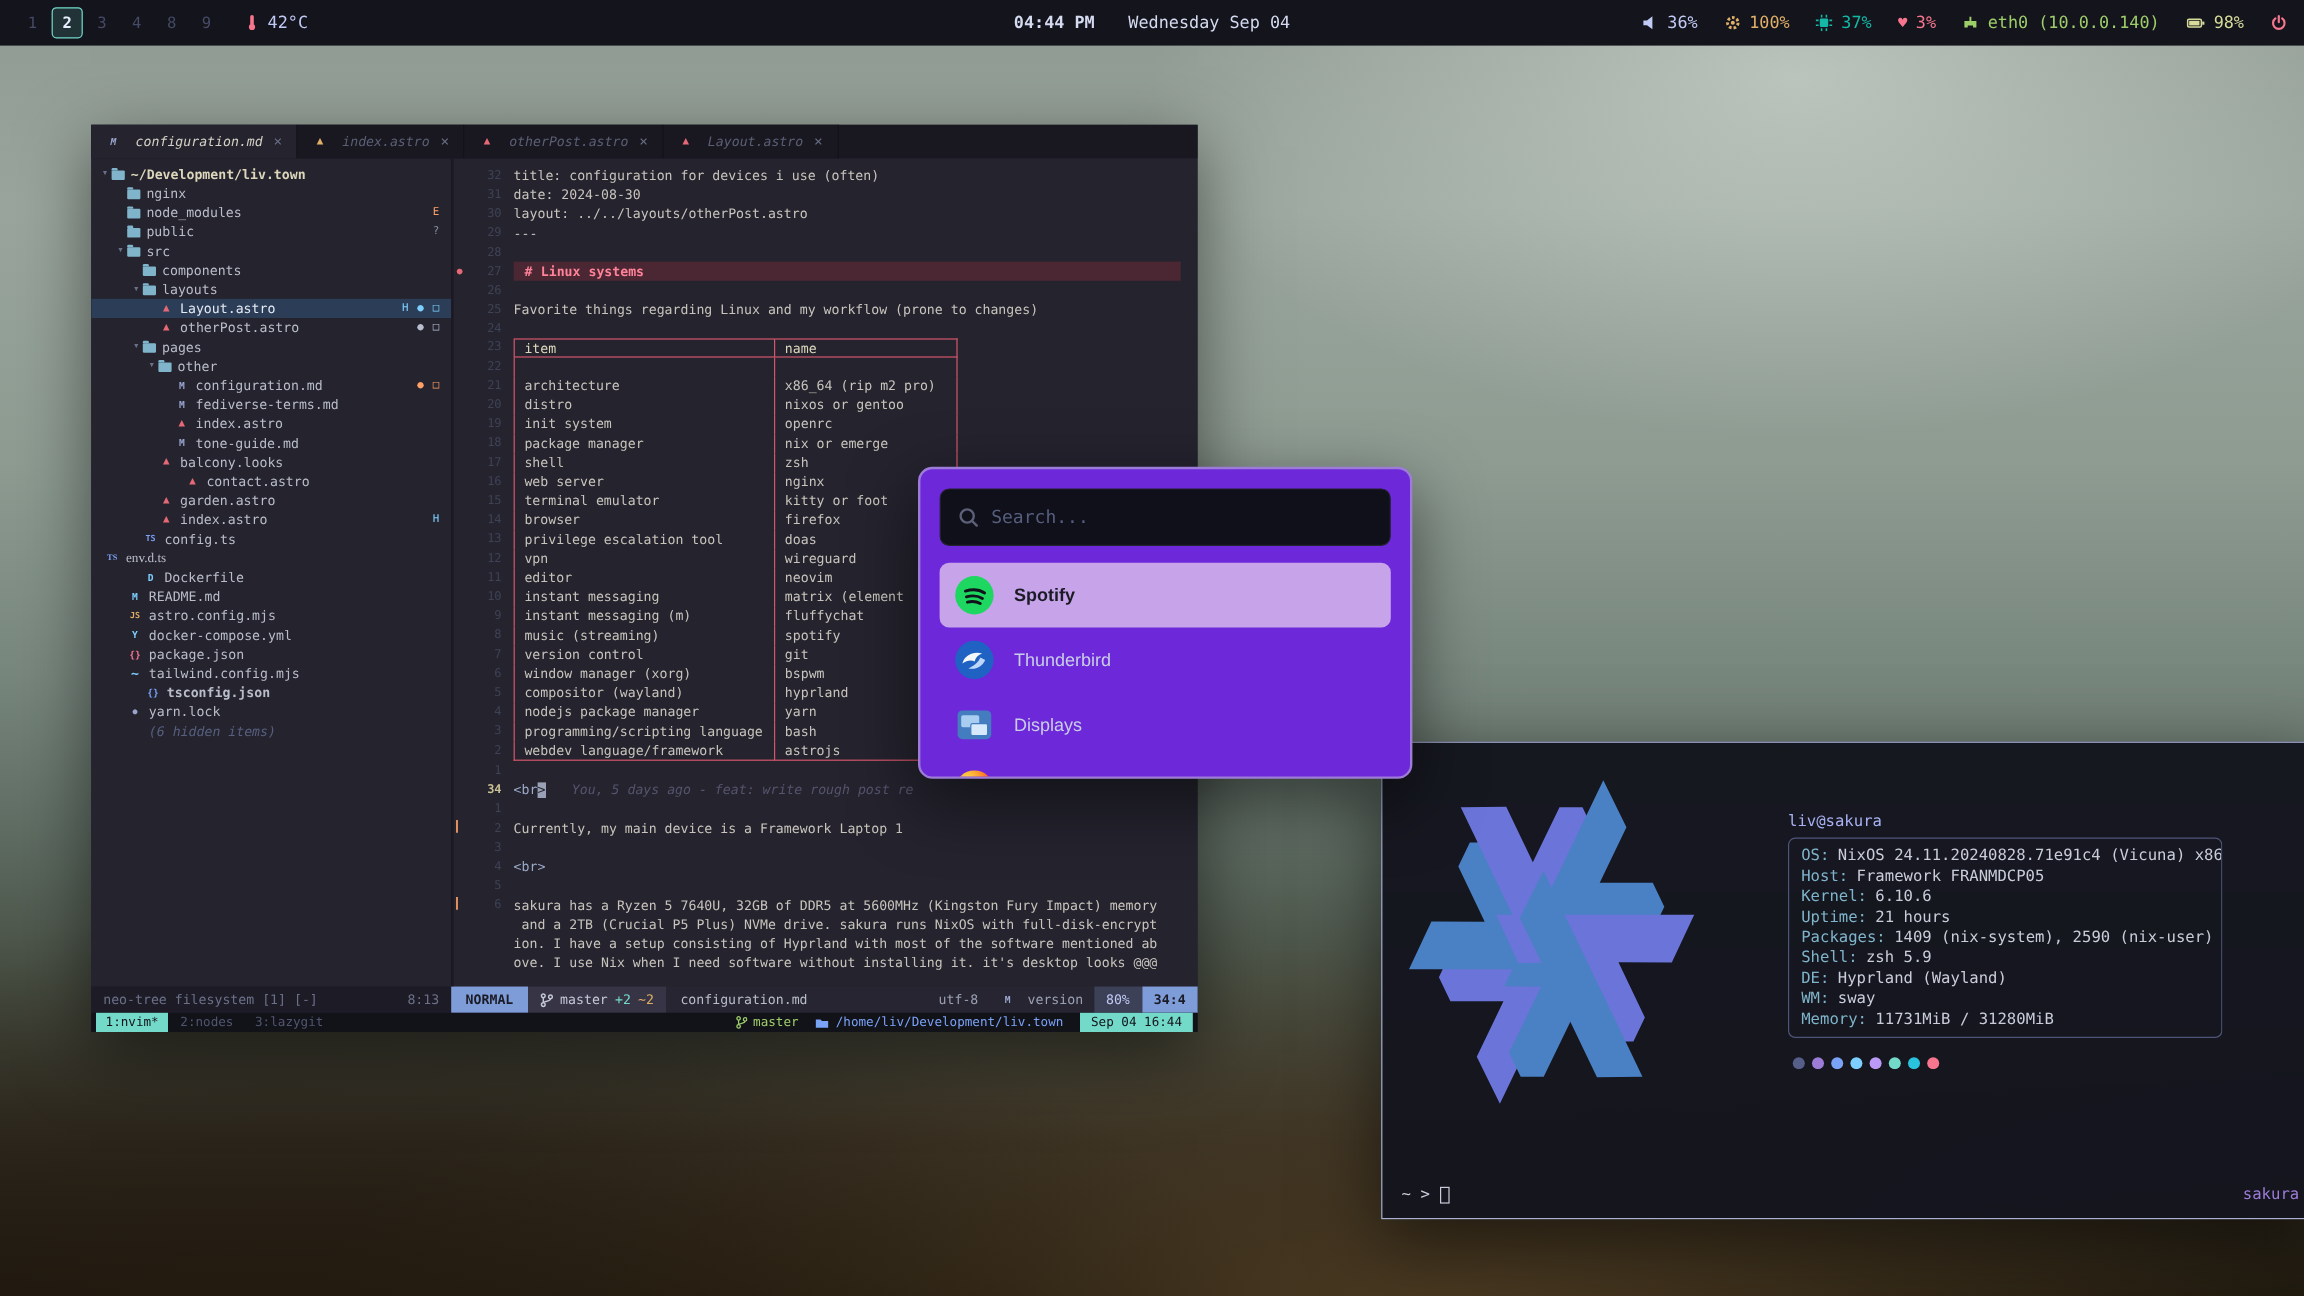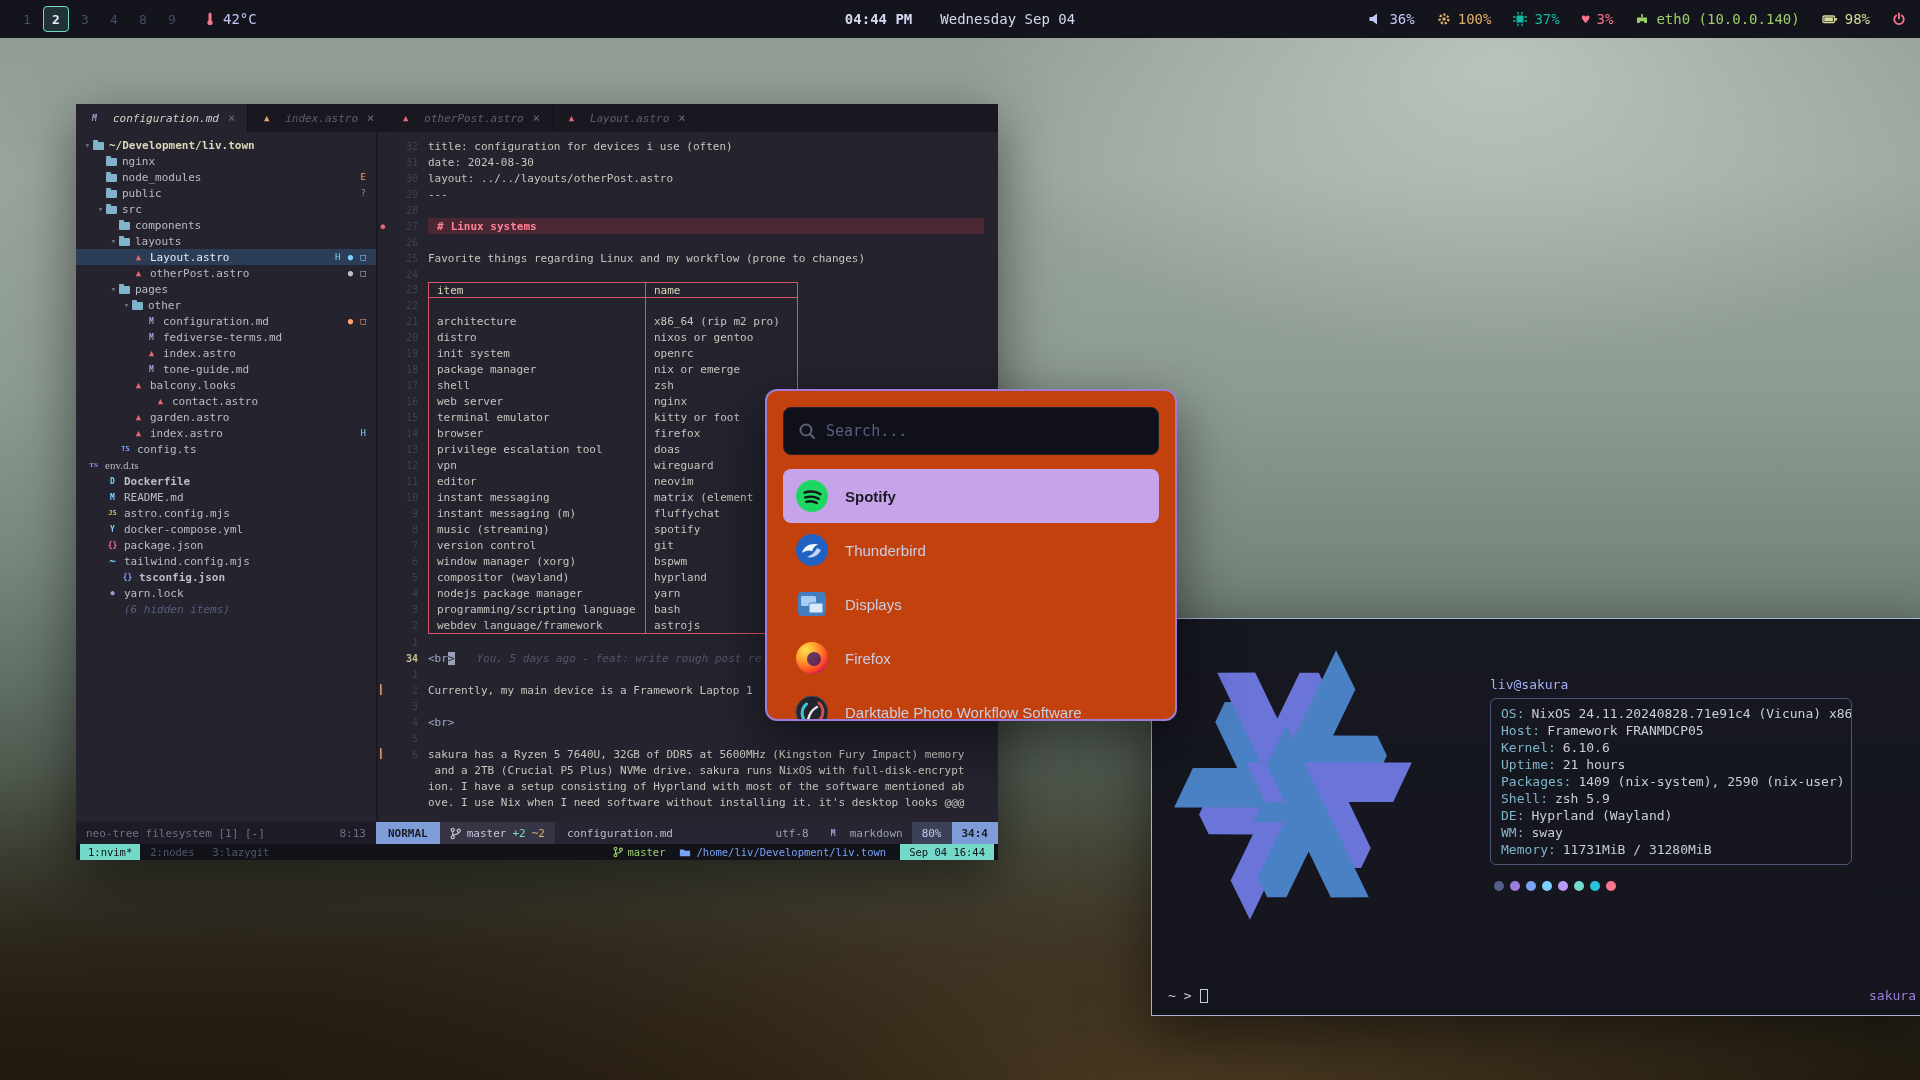--- a/index.html
+++ b/index.html
@@ -105,21 +105,21 @@
   .tmux-left{display:flex;gap:2px;align-items:center}
   .tmux-win{padding:0 8px;color:#50566f;height:16px;line-height:16px}
   .tw-active{background:#73daca;color:#121219}
   .tw-dim{}
   .tmux-right{margin-left:auto;display:flex;align-items:center;gap:14px}
   .tmux-branch{color:#9ece6a;display:flex;gap:5px;align-items:center}
   .tmux-path{color:#7aa2f7;display:flex;gap:5px;align-items:center}
   .tmux-date{background:#73daca;color:#121219;padding:0 9px;height:16px;line-height:16px}
 
   
-  .launcher{position:absolute;left:765px;top:389px;width:412px;height:332px;background:#c2410c;border:2px solid #9d7cd8;
+  .launcher{position:absolute;left:765px;top:389px;width:412px;height:260px;background:#6d28d9;border:2px solid #9d7cd8;
     border-radius:12px;padding:16px;z-index:40;overflow:hidden;font-family:"Liberation Sans",sans-serif}
   .search-box{height:48px;background:#10101a;border-radius:8px;display:flex;align-items:center;gap:10px;padding:0 14px;border:1px solid #232332}
   .search-input{flex:1;background:transparent;border:none;outline:none;color:#c5cbe3;font-size:15px;font-family:"DejaVu Sans Mono",monospace}
   .search-input::placeholder{color:#565f7e}
   .launcher-items{margin-top:14px;display:flex;flex-direction:column}
   .l-item{height:54px;display:flex;align-items:center;gap:16px;padding:0 12px;border-radius:8px;color:#c9cee6;font-size:15px;flex:none}
   .l-item.selected{background:#c7a4ea;color:#1b1b26;font-weight:bold}
   .app-ic{width:34px;height:34px;flex:none;display:flex}
 
   
@@ -388,21 +388,21 @@
           <span class="badges"></span>
         </div>
 
         <div class="tree-row" style=" font-family: Liberation Serif, serif;">
           <span class="chev"></span>
           <span class="ficon i-ts" style="color: rgb(122, 162, 247);"></span>
           <span class="fname">env.d.ts</span>
           <span class="badges"></span>
         </div>
 
-        <div class="tree-row" style="padding-left: 19px; font-weight: bold;">
+        <div class="tree-row" style="padding-left: 32px;">
           <span class="chev"></span>
           <span class="ficon i-docker" style="color: rgb(125, 207, 255);"></span>
           <span class="fname">Dockerfile</span>
           <span class="badges"></span>
         </div>
 
         <div class="tree-row" style="padding-left: 19px;">
           <span class="chev"></span>
           <span class="ficon i-md" style="color: rgb(125, 207, 255);"></span>
           <span class="fname">README.md</span>
@@ -752,21 +752,21 @@
           </svg>
         <span>master</span>
         <span class="sl-add">+2</span>
         <span class="sl-mod">~2</span>
       </span>
       <span class="sl-file">configuration.md</span>
       <span class="sl-spacer"></span>
       <span class="sl-enc">utf-8</span>
       <span class="sl-ft">
         <span class="ficon i-md"></span>
-        <span>markdown</span>
+        <span>version</span>
       </span>
       <span class="sl-pct">80%</span>
       <span class="sl-pos">34:4</span>
     </div>
   </div>
 
   <div class="tmuxbar">
     <div class="tmux-left">
 
         <span class="tmux-win tw-active">1:nvim*</span>

